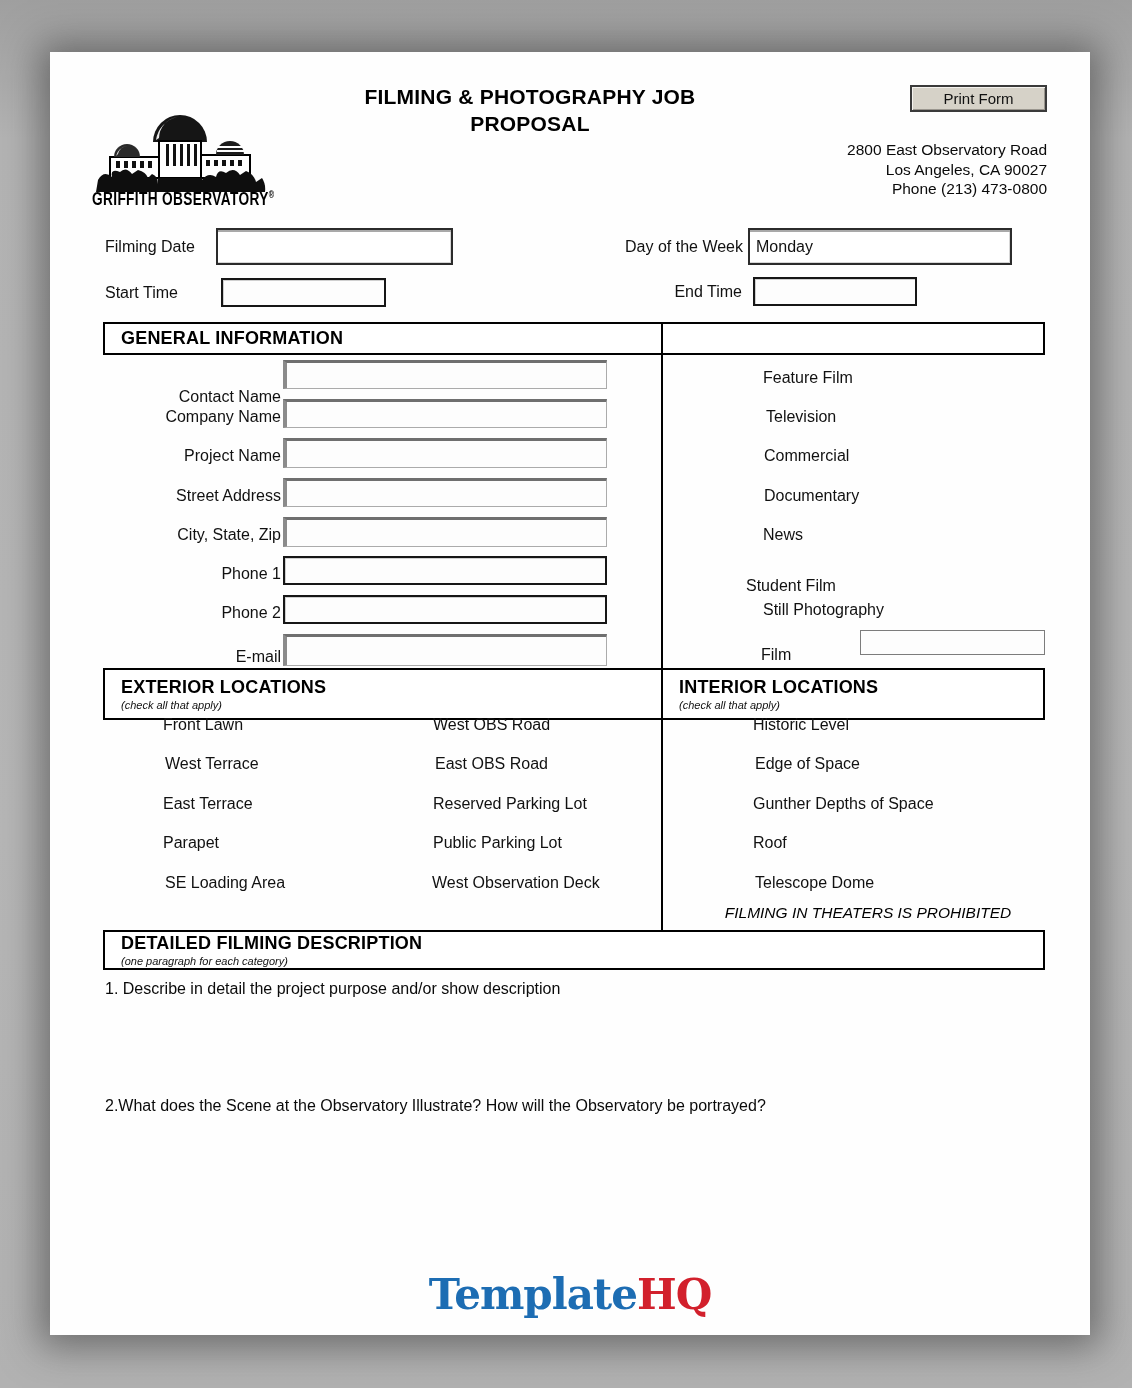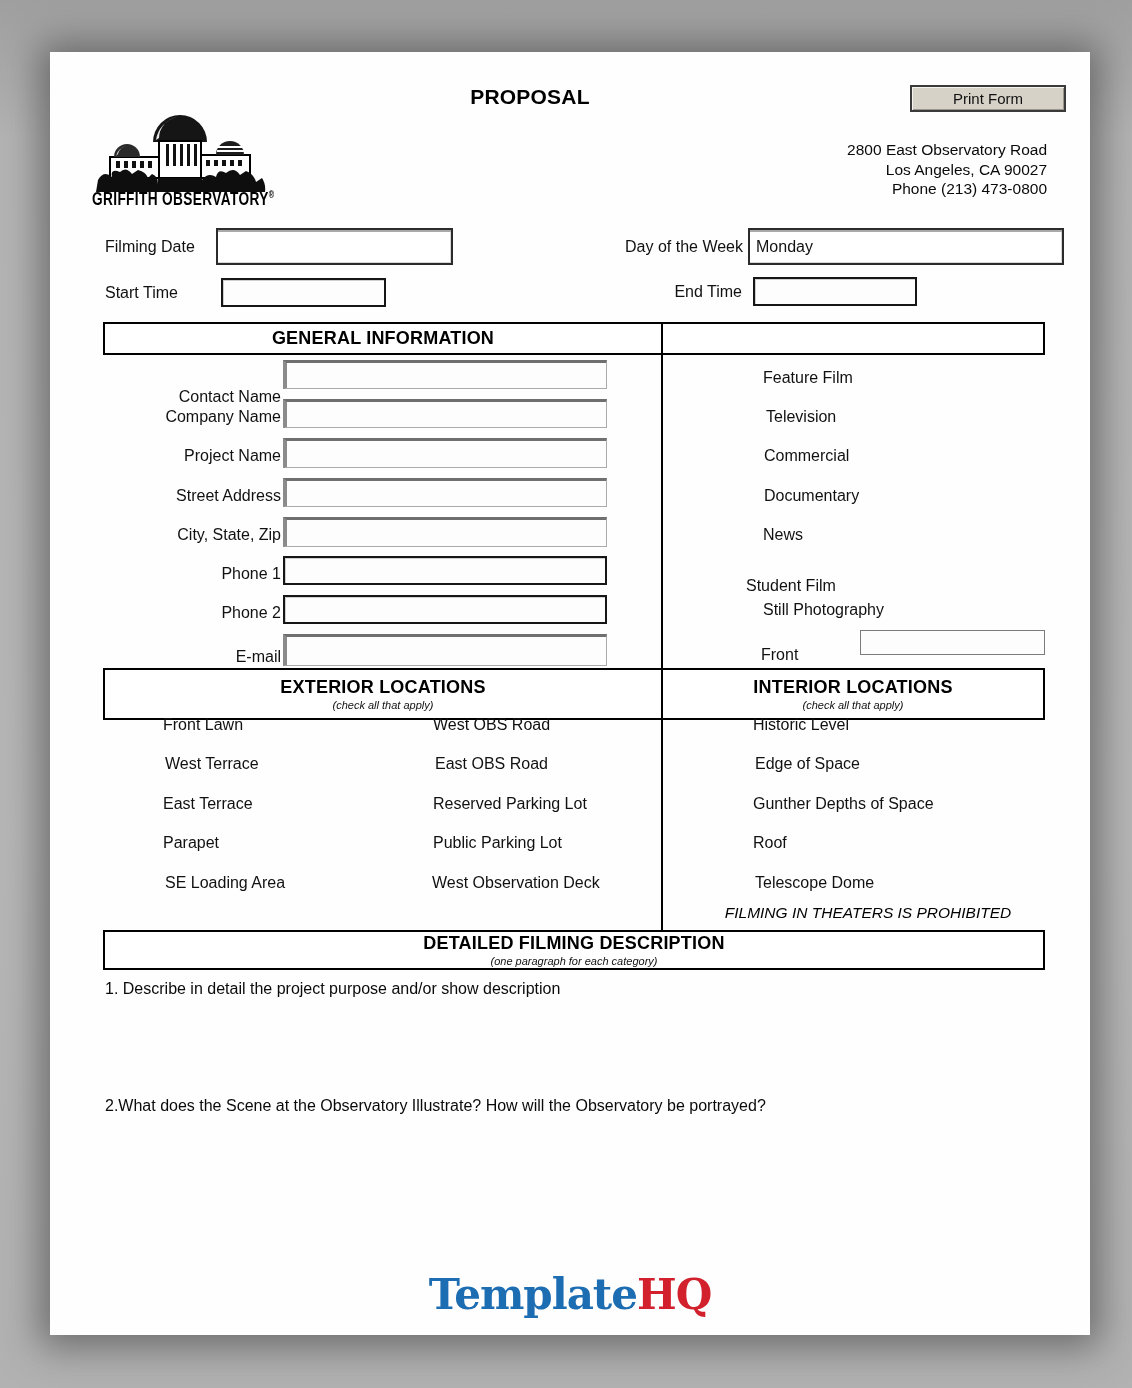--- a/index.html
+++ b/index.html
@@ -46,44 +46,45 @@
   .f-dark {
     border:2px solid #161616; background:#fdfdfd;
     box-shadow: inset 1px 1px 0 #cfcfcf;
   }
   .f-thin { border:1px solid #7c7c7c; background:#fdfdfd; }
   .fill-input { width:100%; height:100%; border:none; outline:none; background:transparent;
     font-family:"Liberation Sans",sans-serif; font-size:16px; color:#111; padding:0 6px; }
 
   
   .sec-row { border:2px solid #000; display:flex; background:#fff; }
-  .sec-cell { display:flex; flex-direction:column; align-items:center; justify-content:center; }
+  .sec-cell { display:flex; flex-direction:column; align-items:flex-start; justify-content:center;padding-left:16px; }
   .sec-cell.first { border-right:2px solid #000; }
   .sec-h { font-size:18px; font-weight:bold; color:#000; letter-spacing:.2px; }
   .sec-sub { font-size:11px; font-style:italic; color:#111; margin-top:1px; }
   .vdiv { background:#000; width:2px; }
 
   .opt { font-size:16px; color:#111; white-space:nowrap; }
   .note-italic { font-size:15.5px; font-style:italic; color:#000; text-align:center; white-space:nowrap; }
   .question { font-size:16px; color:#0a0a0a; white-space:nowrap; }
 
   .brand { text-align:center; font-family:"DejaVu Serif", serif; font-weight:bold;
     font-size:42px; letter-spacing:-1px; }
 </style>
 </head>
 <body>
 
 <div class="canvas">
   <div class="sheet">
 
     <div class="abs title" style="left:190px; top:31px; width:580px;">
+      <div>FILMING &amp; PHOTOGRAPHY JOB</div>
       <div>PROPOSAL</div>
     </div>
 
-    <div class="abs" style="left:860px; top:33px; width:156px; height:27px;">
+    <div class="abs" style="left:860px; top:33px; width:137px; height:27px;">
       <button class="print-btn">Print Form</button>
     </div>
 
     <div class="abs" style="left:40px; top:48px; width:180px; height:92px;">
       <svg viewBox="0 0 180 92" width="180" height="92">
 
         <path d="M63,42 A27,27 0 1 1 117,42 Z" fill="#151515"></path>
         <path d="M69,38 A22,22 0 0 1 87,17 A28,28 0 0 0 66,40 Z" fill="#e8e8e8"></path>
 
         <rect x="69" y="41" width="42" height="37" fill="#fff" stroke="#000" stroke-width="2"></rect>
@@ -125,21 +126,21 @@
       <div>2800 East Observatory Road</div>
       <div>Los Angeles, CA 90027</div>
       <div>Phone (213) 473-0800</div>
     </div>
 
     <div class="abs lbl" style="left:55px; top:186px;">Filming Date</div>
     <div class="abs f-frame" style="left:166px; top:176px; width:237px; height:37px;">
       <input class="fill-input" value="" style="">
     </div>
     <div class="abs lbl r" style="left:540px; top:186px; width:153px;">Day of the Week</div>
-    <div class="abs f-frame" style="left:698px; top:176px; width:316px; height:37px;">
+    <div class="abs f-frame" style="left:698px; top:176px; width:264px; height:37px;">
       <input class="fill-input" value="Monday" style="">
     </div>
 
     <div class="abs lbl" style="left:55px; top:232px;">Start Time</div>
     <div class="abs f-dark" style="left:171px; top:226px; width:165px; height:29px;">
       <input class="fill-input" value="" style="">
     </div>
     <div class="abs lbl r" style="left:565px; top:231px; width:127px;">End Time</div>
     <div class="abs f-dark" style="left:703px; top:225px; width:164px; height:29px;">
       <input class="fill-input" value="" style="">
@@ -186,21 +187,21 @@
       <input class="fill-input" value="" style="">
     </div>
 
     <div class="abs opt" style="left:713px; top:317px;">Feature Film</div>
     <div class="abs opt" style="left:716px; top:356px;">Television</div>
     <div class="abs opt" style="left:714px; top:395px;">Commercial</div>
     <div class="abs opt" style="left:714px; top:435px;">Documentary</div>
     <div class="abs opt" style="left:713px; top:474px;">News</div>
     <div class="abs opt" style="left:696px; top:503px;margin-top:22px;">Student Film</div>
     <div class="abs opt" style="left:713px; top:549px;">Still Photography</div>
-    <div class="abs opt" style="left:711px; top:594px;">Front</div>
+    <div class="abs opt" style="left:711px; top:594px;">Film</div>
     <div class="abs f-thin" style="left:810px; top:578px; width:185px; height:25px;">
       <input class="fill-input" style="font-size: 15px;" value="">
     </div>
 
     <div class="abs sec-row" style="left:53px; top:616px; width:942px; height:52px;">
       <div class="sec-cell first" style="width:558px;">
         <div class="sec-h">EXTERIOR LOCATIONS</div>
         <div class="sec-sub">(check all that apply)</div>
       </div>
       <div class="sec-cell" style="flex:1;">

